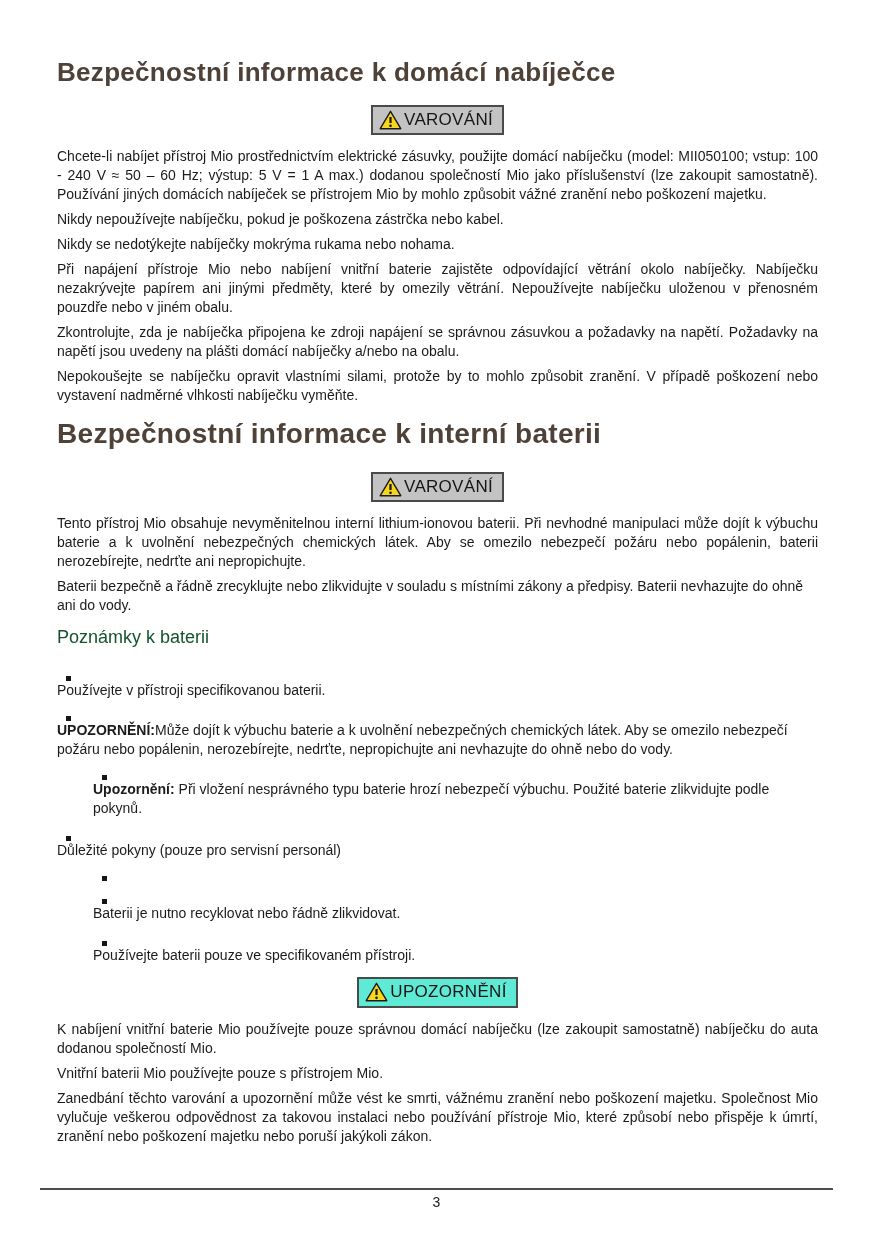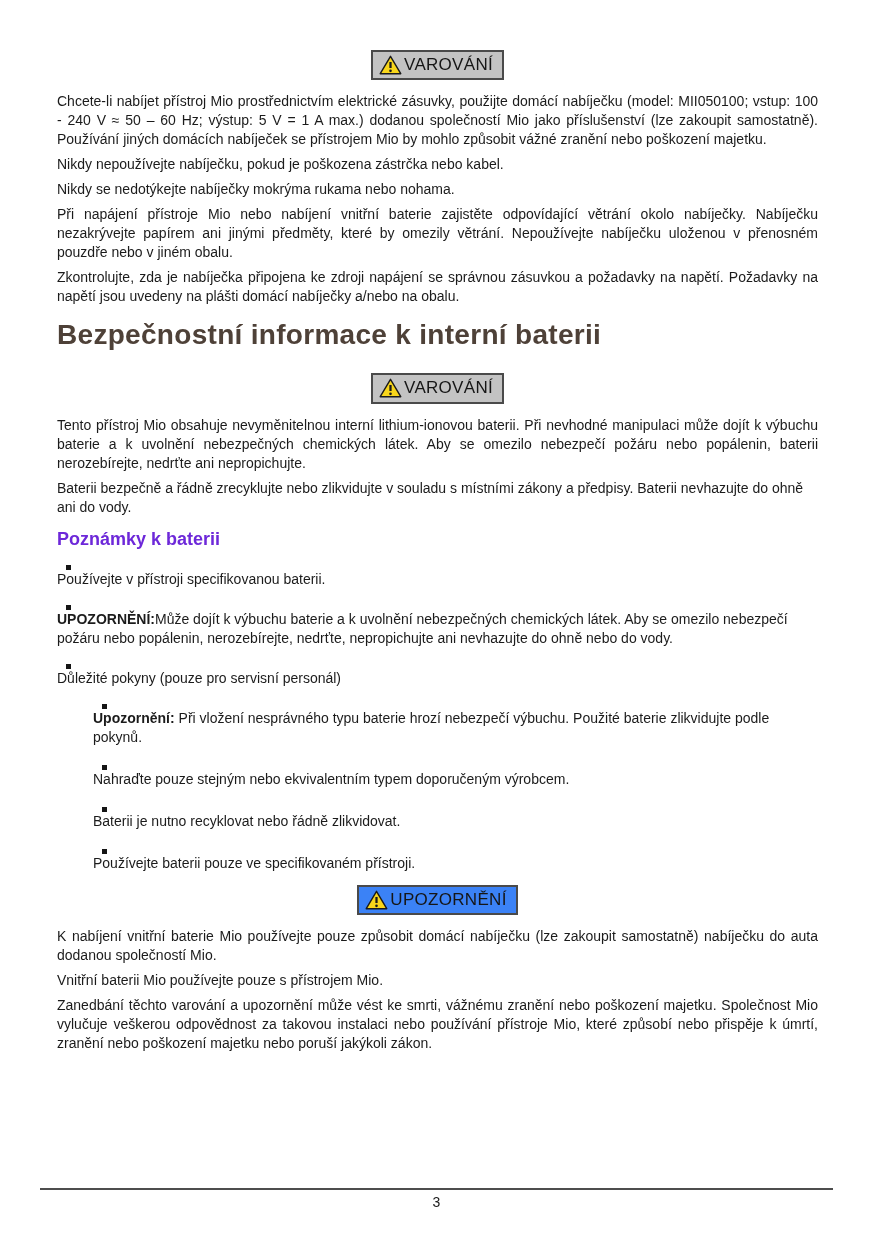--- a/index.html
+++ b/index.html
@@ -31,37 +31,37 @@
   .warnrow.pre-gap { margin-top: 12px; }
   .warnbox {
     display: inline-flex; align-items: center; gap: 2px;
     border: 2px solid #4a4a4a;
     background: #c3c3c3;
     padding: 3px 9px 3px 6px;
     font-size: 17px; line-height: 1.2;
     letter-spacing: 0.3px;
     color: #161616;
   }
-  .warnbox.white { background: #3b82f6; }
+  .warnbox.white { background: #5eead4; }
   .tri { width: 23px; height: 20px; display: block; flex: 0 0 auto; }
 
   p.body {
     font-size: 14px; line-height: 19px;
     color: #1b1b1b;
     margin: 0 0 6px 0;
     text-align: justify;
   }
   p.body.left { text-align: left; }
   p.body.final { font-weight: 400; margin-top: 3px; }
 
   h2.sub-title {
-    font-weight: 700;
-    color: #6d28d9;
+    font-weight: 400;
+    color: #14532d;
     font-size: 18px;
-    margin: 12px 0 8px 0;
+    margin: 12px 0 21px 0;
   }
 
   .bullet { display: flex; margin: 0 0 9px 0; flex-direction: column; }
   .bullet .sq {
     flex: 0 0 auto;
     width: 5px; height: 5px;
     background: #151515;
     margin: 7px 17px 0 9px;
   }
   .bullet .txt { font-size: 14px; line-height: 19px; color: #1b1b1b; }
@@ -82,37 +82,39 @@
     font-size: 14px;
     color: #1b1b1b;
   }
 </style>
 </head>
 <body>
 
 <div class="page">
   <div class="content">
 
+    <h1 class="sec-title">Bezpečnostní informace k domácí nabíječce</h1>
 
     <div class="warnrow">
       <div class="warnbox">
         <svg class="tri" viewBox="0 0 26 23">
           <path d="M13 1.5 L24.8 21.5 H1.2 Z" fill="#f8d61b" stroke="#1a1a1a" stroke-width="1.6" stroke-linejoin="round"></path>
           <path d="M13 8 v7" stroke="#1a1a1a" stroke-width="2.6"></path>
           <circle cx="13" cy="18.2" r="1.5" fill="#1a1a1a"></circle>
         </svg>
         <span>VAROVÁNÍ</span>
       </div>
     </div>
 
     <p class="body">Chcete-li nabíjet přístroj Mio prostřednictvím elektrické zásuvky, použijte domácí nabíječku (model: MII050100; vstup: 100 - 240 V ≈ 50 – 60 Hz; výstup: 5 V = 1 A max.) dodanou společností Mio jako příslušenství (lze zakoupit samostatně). Používání jiných domácích nabíječek se přístrojem Mio by mohlo způsobit vážné zranění nebo poškození majetku.</p>
     <p class="body">Nikdy nepoužívejte nabíječku, pokud je poškozena zástrčka nebo kabel.</p>
     <p class="body">Nikdy se nedotýkejte nabíječky mokrýma rukama nebo nohama.</p>
     <p class="body">Při napájení přístroje Mio nebo nabíjení vnitřní baterie zajistěte odpovídající větrání okolo nabíječky. Nabíječku nezakrývejte papírem ani jinými předměty, které by omezily větrání. Nepoužívejte nabíječku uloženou v přenosném pouzdře nebo v jiném obalu.</p>
     <p class="body">Zkontrolujte, zda je nabíječka připojena ke zdroji napájení se správnou zásuvkou a požadavky na napětí. Požadavky na napětí jsou uvedeny na plášti domácí nabíječky a/nebo na obalu.</p>
+    <p class="body">Nepokoušejte se nabíječku opravit vlastními silami, protože by to mohlo způsobit zranění. V případě poškození nebo vystavení nadměrné vlhkosti nabíječku vyměňte.</p>
 
     <h1 class="sec-title second">Bezpečnostní informace k interní baterii</h1>
 
     <div class="warnrow">
       <div class="warnbox">
         <svg class="tri" viewBox="0 0 26 23">
           <path d="M13 1.5 L24.8 21.5 H1.2 Z" fill="#f8d61b" stroke="#1a1a1a" stroke-width="1.6" stroke-linejoin="round"></path>
           <path d="M13 8 v7" stroke="#1a1a1a" stroke-width="2.6"></path>
           <circle cx="13" cy="18.2" r="1.5" fill="#1a1a1a"></circle>
         </svg>
@@ -126,32 +128,31 @@
     <h2 class="sub-title">Poznámky k baterii</h2>
 
     <div class="bullet">
       <span class="sq"></span>
       <span class="txt">Používejte v přístroji specifikovanou baterii.</span>
     </div>
     <div class="bullet">
       <span class="sq"></span>
       <span class="txt"><span class="b">UPOZORNĚNÍ:</span><span>Může dojít k výbuchu baterie a k uvolnění nebezpečných chemických látek. Aby se omezilo nebezpečí požáru nebo popálenin, nerozebírejte, nedrťte, nepropichujte ani nevhazujte do ohně nebo do vody.</span></span>
     </div>
+    <div class="bullet sub">
+      <span class="sq"></span>
+      <span class="txt"><span class="b">Upozornění:</span><span> Při vložení nesprávného typu baterie hrozí nebezpečí výbuchu. Použité baterie zlikvidujte podle pokynů.</span></span>
+    </div>
+
     <div class="bullet">
       <span class="sq"></span>
       <span class="txt">Důležité pokyny (pouze pro servisní personál)</span>
     </div>
-
     <div class="bullet sub">
       <span class="sq"></span>
-      <span class="txt"><span class="b">Upozornění:</span><span> Při vložení nesprávného typu baterie hrozí nebezpečí výbuchu. Použité baterie zlikvidujte podle pokynů.</span></span>
-    </div>
-    <div class="bullet sub">
-      <span class="sq"></span>
-      <span class="txt">Nahraďte pouze stejným nebo ekvivalentním typem doporučeným výrobcem.</span>
     </div>
     <div class="bullet sub">
       <span class="sq"></span>
       <span class="txt">Baterii je nutno recyklovat nebo řádně zlikvidovat.</span>
     </div>
     <div class="bullet sub">
       <span class="sq"></span>
       <span class="txt">Používejte baterii pouze ve specifikovaném přístroji.</span>
     </div>
 
@@ -159,21 +160,21 @@
       <div class="warnbox white">
         <svg class="tri" viewBox="0 0 26 23">
           <path d="M13 1.5 L24.8 21.5 H1.2 Z" fill="#f8d61b" stroke="#1a1a1a" stroke-width="1.6" stroke-linejoin="round"></path>
           <path d="M13 8 v7" stroke="#1a1a1a" stroke-width="2.6"></path>
           <circle cx="13" cy="18.2" r="1.5" fill="#1a1a1a"></circle>
         </svg>
         <span>UPOZORNĚNÍ</span>
       </div>
     </div>
 
-    <p class="body">K nabíjení vnitřní baterie Mio používejte pouze způsobit domácí nabíječku (lze zakoupit samostatně) nabíječku do auta dodanou společností Mio.</p>
+    <p class="body">K nabíjení vnitřní baterie Mio používejte pouze správnou domácí nabíječku (lze zakoupit samostatně) nabíječku do auta dodanou společností Mio.</p>
     <p class="body">Vnitřní baterii Mio používejte pouze s přístrojem Mio.</p>
 
     <p class="body final">Zanedbání těchto varování a upozornění může vést ke smrti, vážnému zranění nebo poškození majetku. Společnost Mio vylučuje veškerou odpovědnost za takovou instalaci nebo používání přístroje Mio, které způsobí nebo přispěje k úmrtí, zranění nebo poškození majetku nebo poruší jakýkoli zákon.</p>
 
   </div>
 
   <div class="footer-line"></div>
   <div class="page-number">3</div>
 </div>
 

